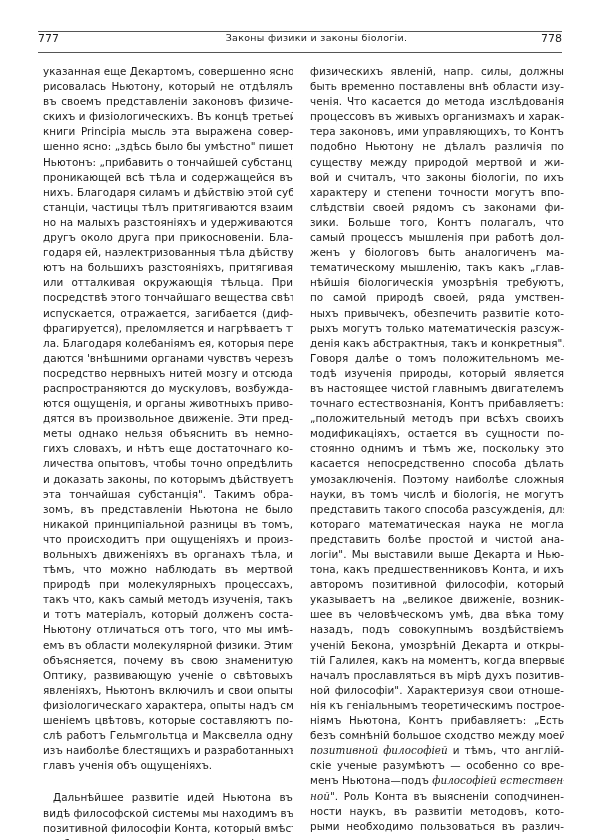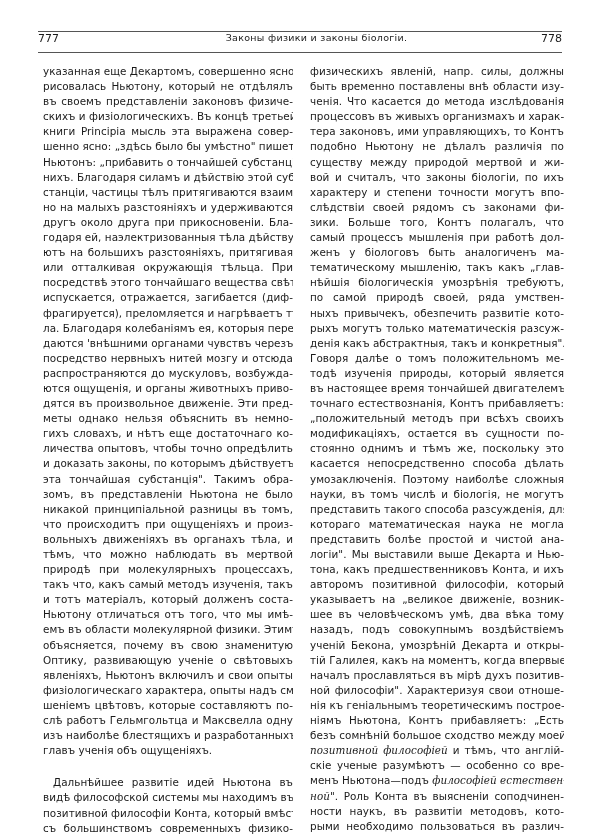--- a/index.html
+++ b/index.html
@@ -38,20 +38,21 @@
 </div>
 
 <div class="col left" id="left-col">
     <span class="line">указанная еще Декартомъ, совершенно ясно</span>
     <span class="line">рисовалась Ньютону, который не отдѣлялъ</span>
     <span class="line">въ своемъ представленіи законовъ физиче-</span>
     <span class="line">скихъ и физіологическихъ. Въ концѣ третьей</span>
     <span class="line">книги Principia мысль эта выражена совер-</span>
     <span class="line">шенно ясно: „здѣсь было бы умѣстно" пишетъ</span>
     <span class="line">Ньютонъ: „прибавить о тончайшей субстанціи,</span>
+    <span class="line">проникающей всѣ тѣла и содержащейся въ</span>
     <span class="line">нихъ. Благодаря силамъ и дѣйствію этой суб-</span>
     <span class="line">станціи, частицы тѣлъ притягиваются взаим-</span>
     <span class="line">но на малыхъ разстояніяхъ и удерживаются</span>
     <span class="line">другъ около друга при прикосновеніи. Бла-</span>
     <span class="line">годаря ей, наэлектризованныя тѣла дѣйству-</span>
     <span class="line">ютъ на большихъ разстояніяхъ, притягивая</span>
     <span class="line">или отталкивая окружающія тѣльца. При</span>
     <span class="line">посредствѣ этого тончайшаго вещества свѣтъ</span>
     <span class="line">испускается, отражается, загибается (диф-</span>
     <span class="line">фрагируется), преломляется и нагрѣваетъ тѣ-</span>
@@ -104,21 +105,21 @@
     <span class="line">самый процессъ мышленія при работѣ дол-</span>
     <span class="line">женъ у біологовъ быть аналогиченъ ма-</span>
     <span class="line">тематическому мышленію, такъ какъ „глав-</span>
     <span class="line">нѣйшія біологическія умозрѣнія требуютъ,</span>
     <span class="line">по самой природѣ своей, ряда умствен-</span>
     <span class="line">ныхъ привычекъ, обезпечить развитіе кото-</span>
     <span class="line">рыхъ могутъ только математическія разсуж-</span>
     <span class="line">денія какъ абстрактныя, такъ и конкретныя".</span>
     <span class="line">Говоря далѣе о томъ положительномъ ме-</span>
     <span class="line">тодѣ изученія природы, который является</span>
-    <span class="line">въ настоящее время тончайшей двигателемъ</span>
+    <span class="line">въ настоящее чистой главнымъ двигателемъ</span>
     <span class="line">точнаго естествознанія, Контъ прибавляетъ:</span>
     <span class="line">„положительный методъ при всѣхъ своихъ</span>
     <span class="line">модификаціяхъ, остается въ сущности по-</span>
     <span class="line">стоянно однимъ и тѣмъ же, поскольку это</span>
     <span class="line">касается непосредственно способа дѣлать</span>
     <span class="line">умозаключенія. Поэтому наиболѣе сложныя</span>
     <span class="line">науки, въ томъ числѣ и біологія, не могутъ</span>
     <span class="line">представить такого способа разсужденія, для</span>
     <span class="line">котораго математическая наука не могла</span>
     <span class="line">представить болѣе простой и чистой ана-</span>

